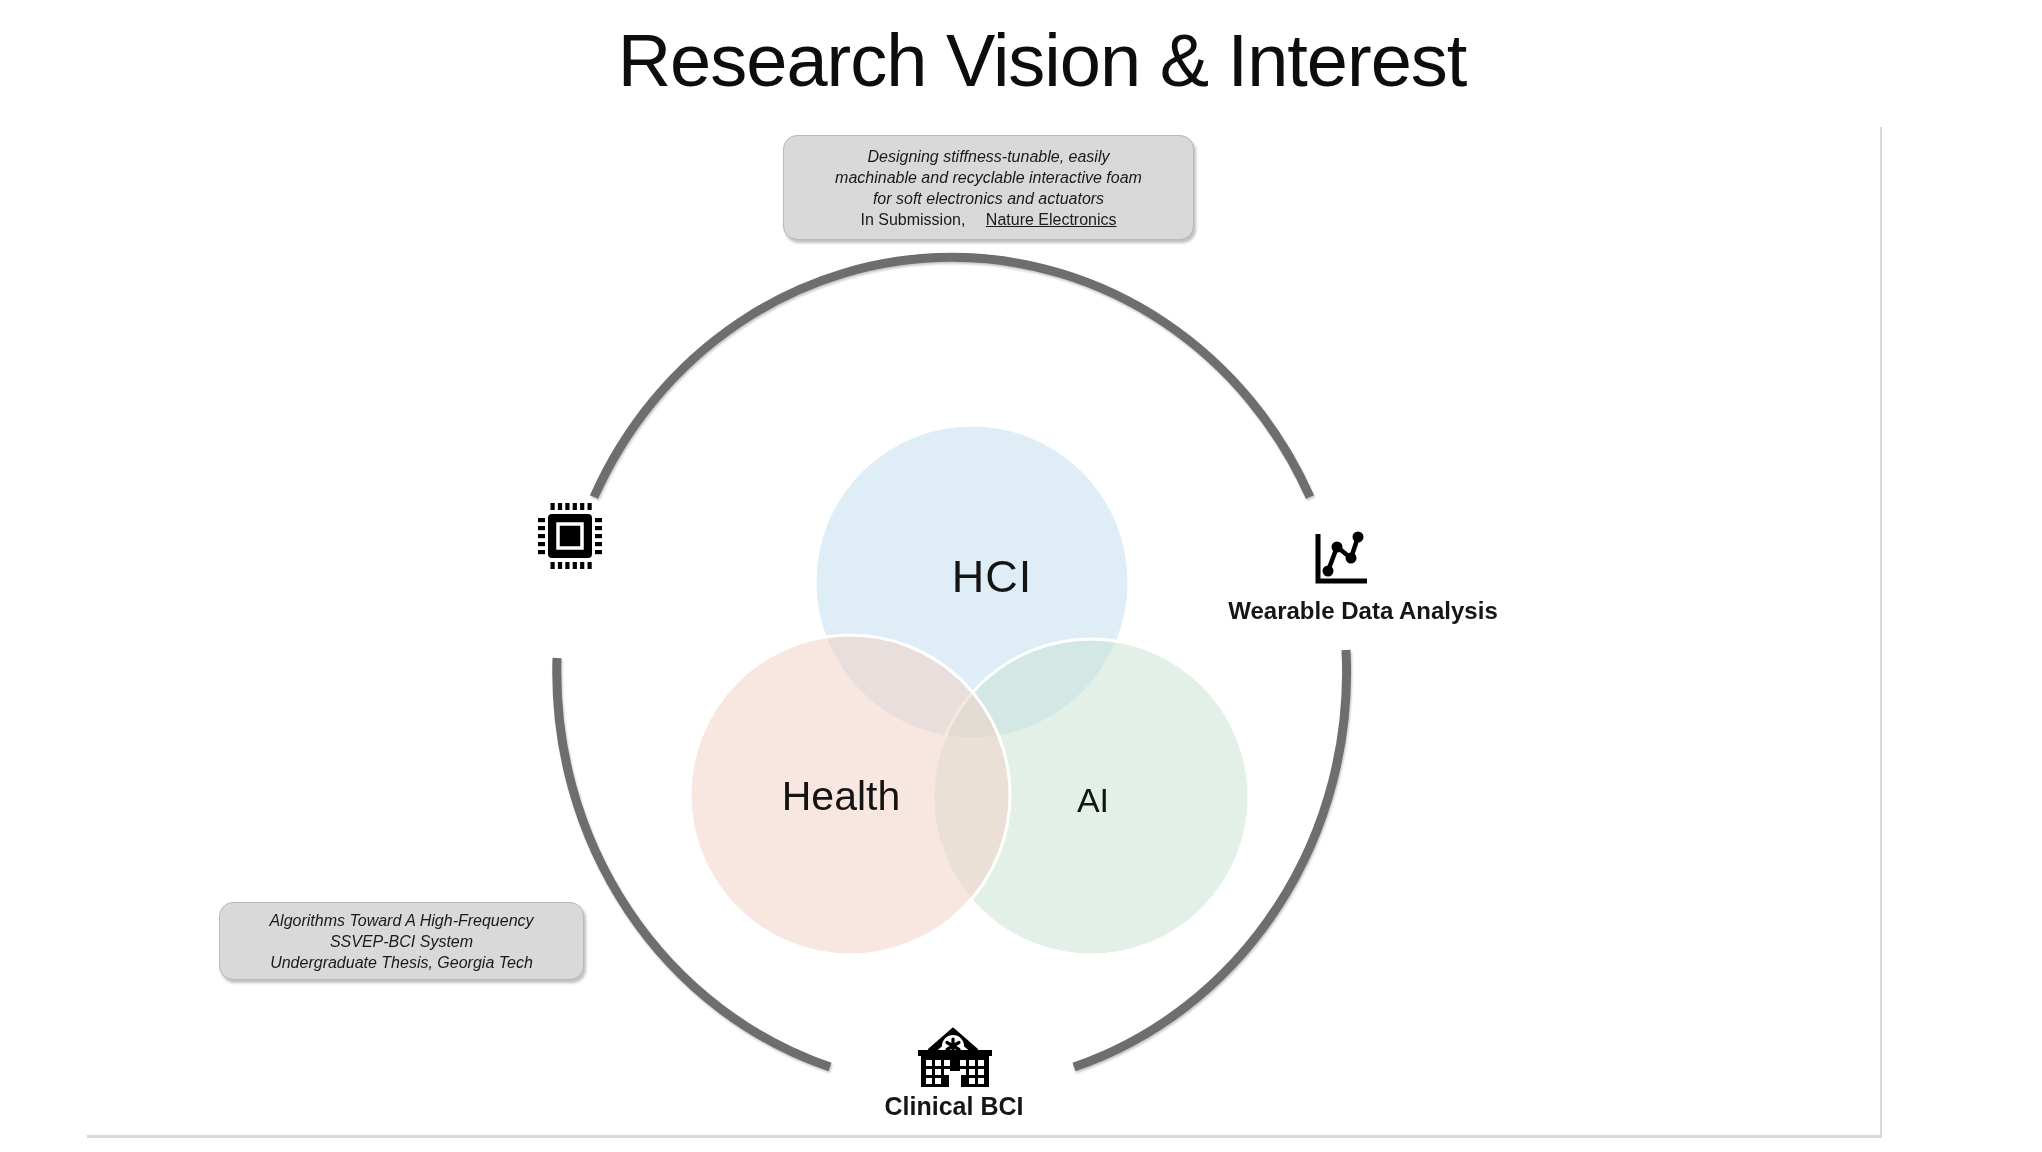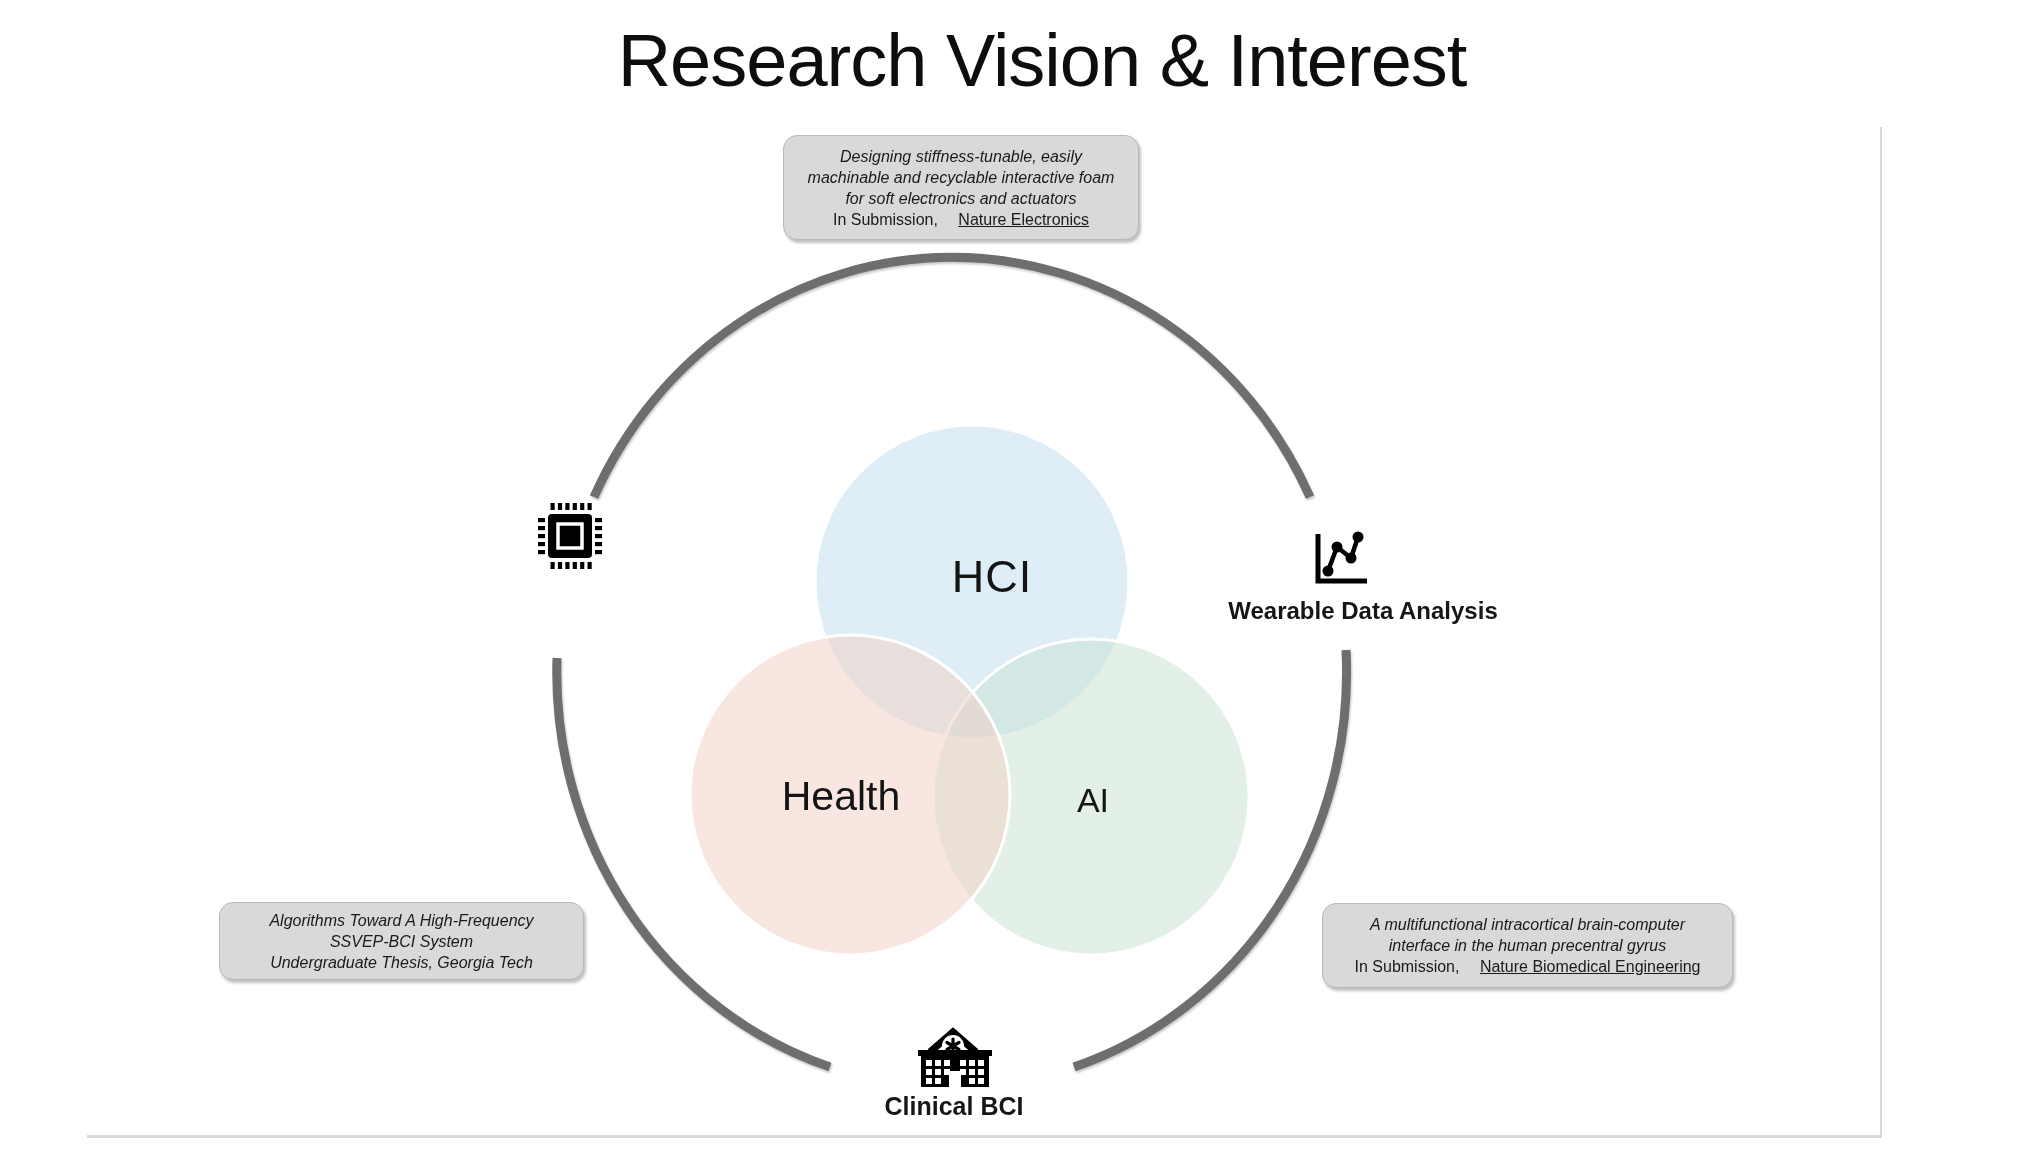--- a/index.html
+++ b/index.html
@@ -54,21 +54,21 @@
     border:1px solid var(--box-border);
     border-radius:14px;
     box-shadow:2px 3px 3px rgba(0,0,0,0.25);
     text-align:center;color:#1a1a1a;
     font-size:16px;line-height:21px;
     display:flex;flex-direction:column;justify-content:center;
     padding:6px 10px;
   }
   .callout .c-line.italic{font-style:italic;}
   .callout .journal{text-decoration:underline;cursor:pointer;margin-left:16px;}
-  .callout.top{left:783px;top:135px;width:356px;height:105px;}
+  .callout.top{left:783px;top:135px;width:411px;height:105px;}
   .callout.bl{left:219px;top:902px;width:365px;height:78px;}
   .callout.br{left:1322px;top:903px;width:411px;height:85px;}
 
   .divider-v{position:absolute;left:1880px;top:127px;width:2px;height:1009px;background:var(--divider);}
   .divider-h{position:absolute;left:87px;top:1135px;width:1795px;height:3px;background:var(--divider);}
 </style>
 </head>
 <body>
 
 <div class="canvas">
@@ -172,25 +172,17 @@
       <span class="journal">Nature Electronics</span>
     </div>
   </div>
 
   <div class="callout bl">
     <div class="c-line italic">Algorithms Toward A High-Frequency</div>
     <div class="c-line italic">SSVEP-BCI System</div>
     <div class="c-line italic">Undergraduate Thesis, Georgia Tech</div>
   </div>
 
-  <div class="callout br">
-    <div class="c-line italic">A multifunctional intracortical brain-computer</div>
-    <div class="c-line italic">interface in the human precentral gyrus</div>
-    <div class="c-line">
-      <span class="status">In Submission,</span>
-      <span class="journal">Nature Biomedical Engineering</span>
-    </div>
-  </div>
 
   <div class="divider-v"></div>
   <div class="divider-h"></div>
 
 </div>
 
 </body></html>

